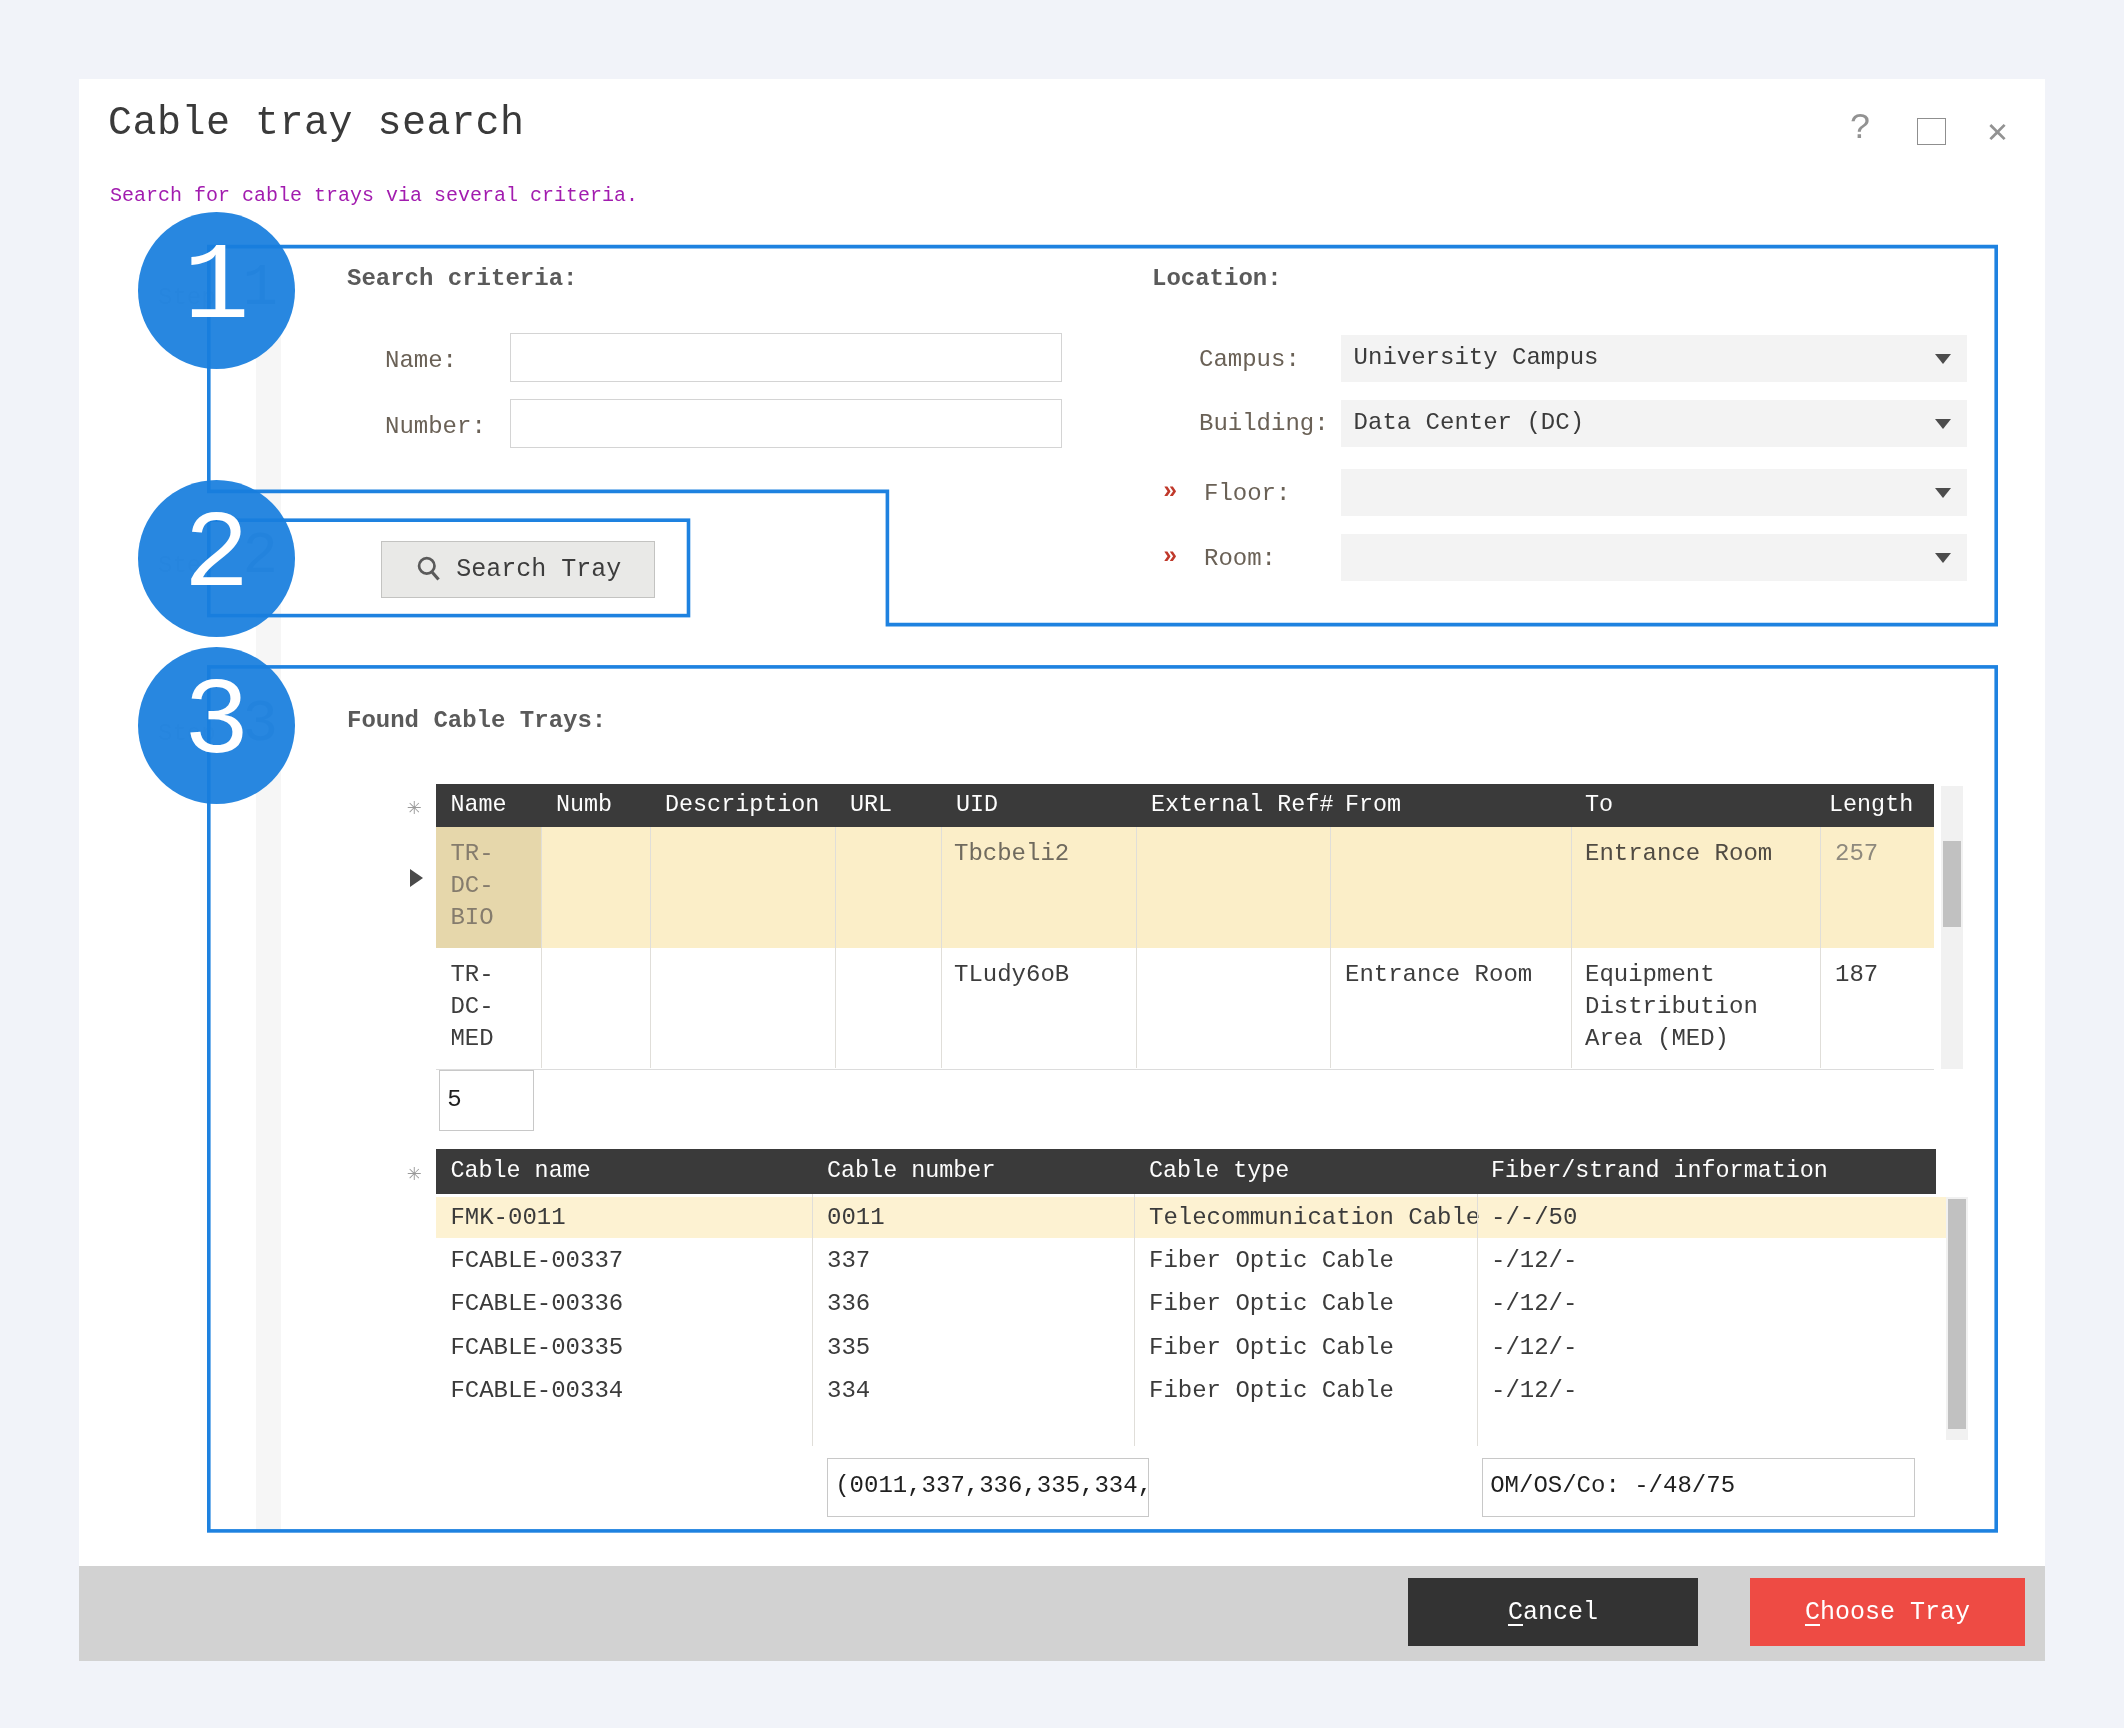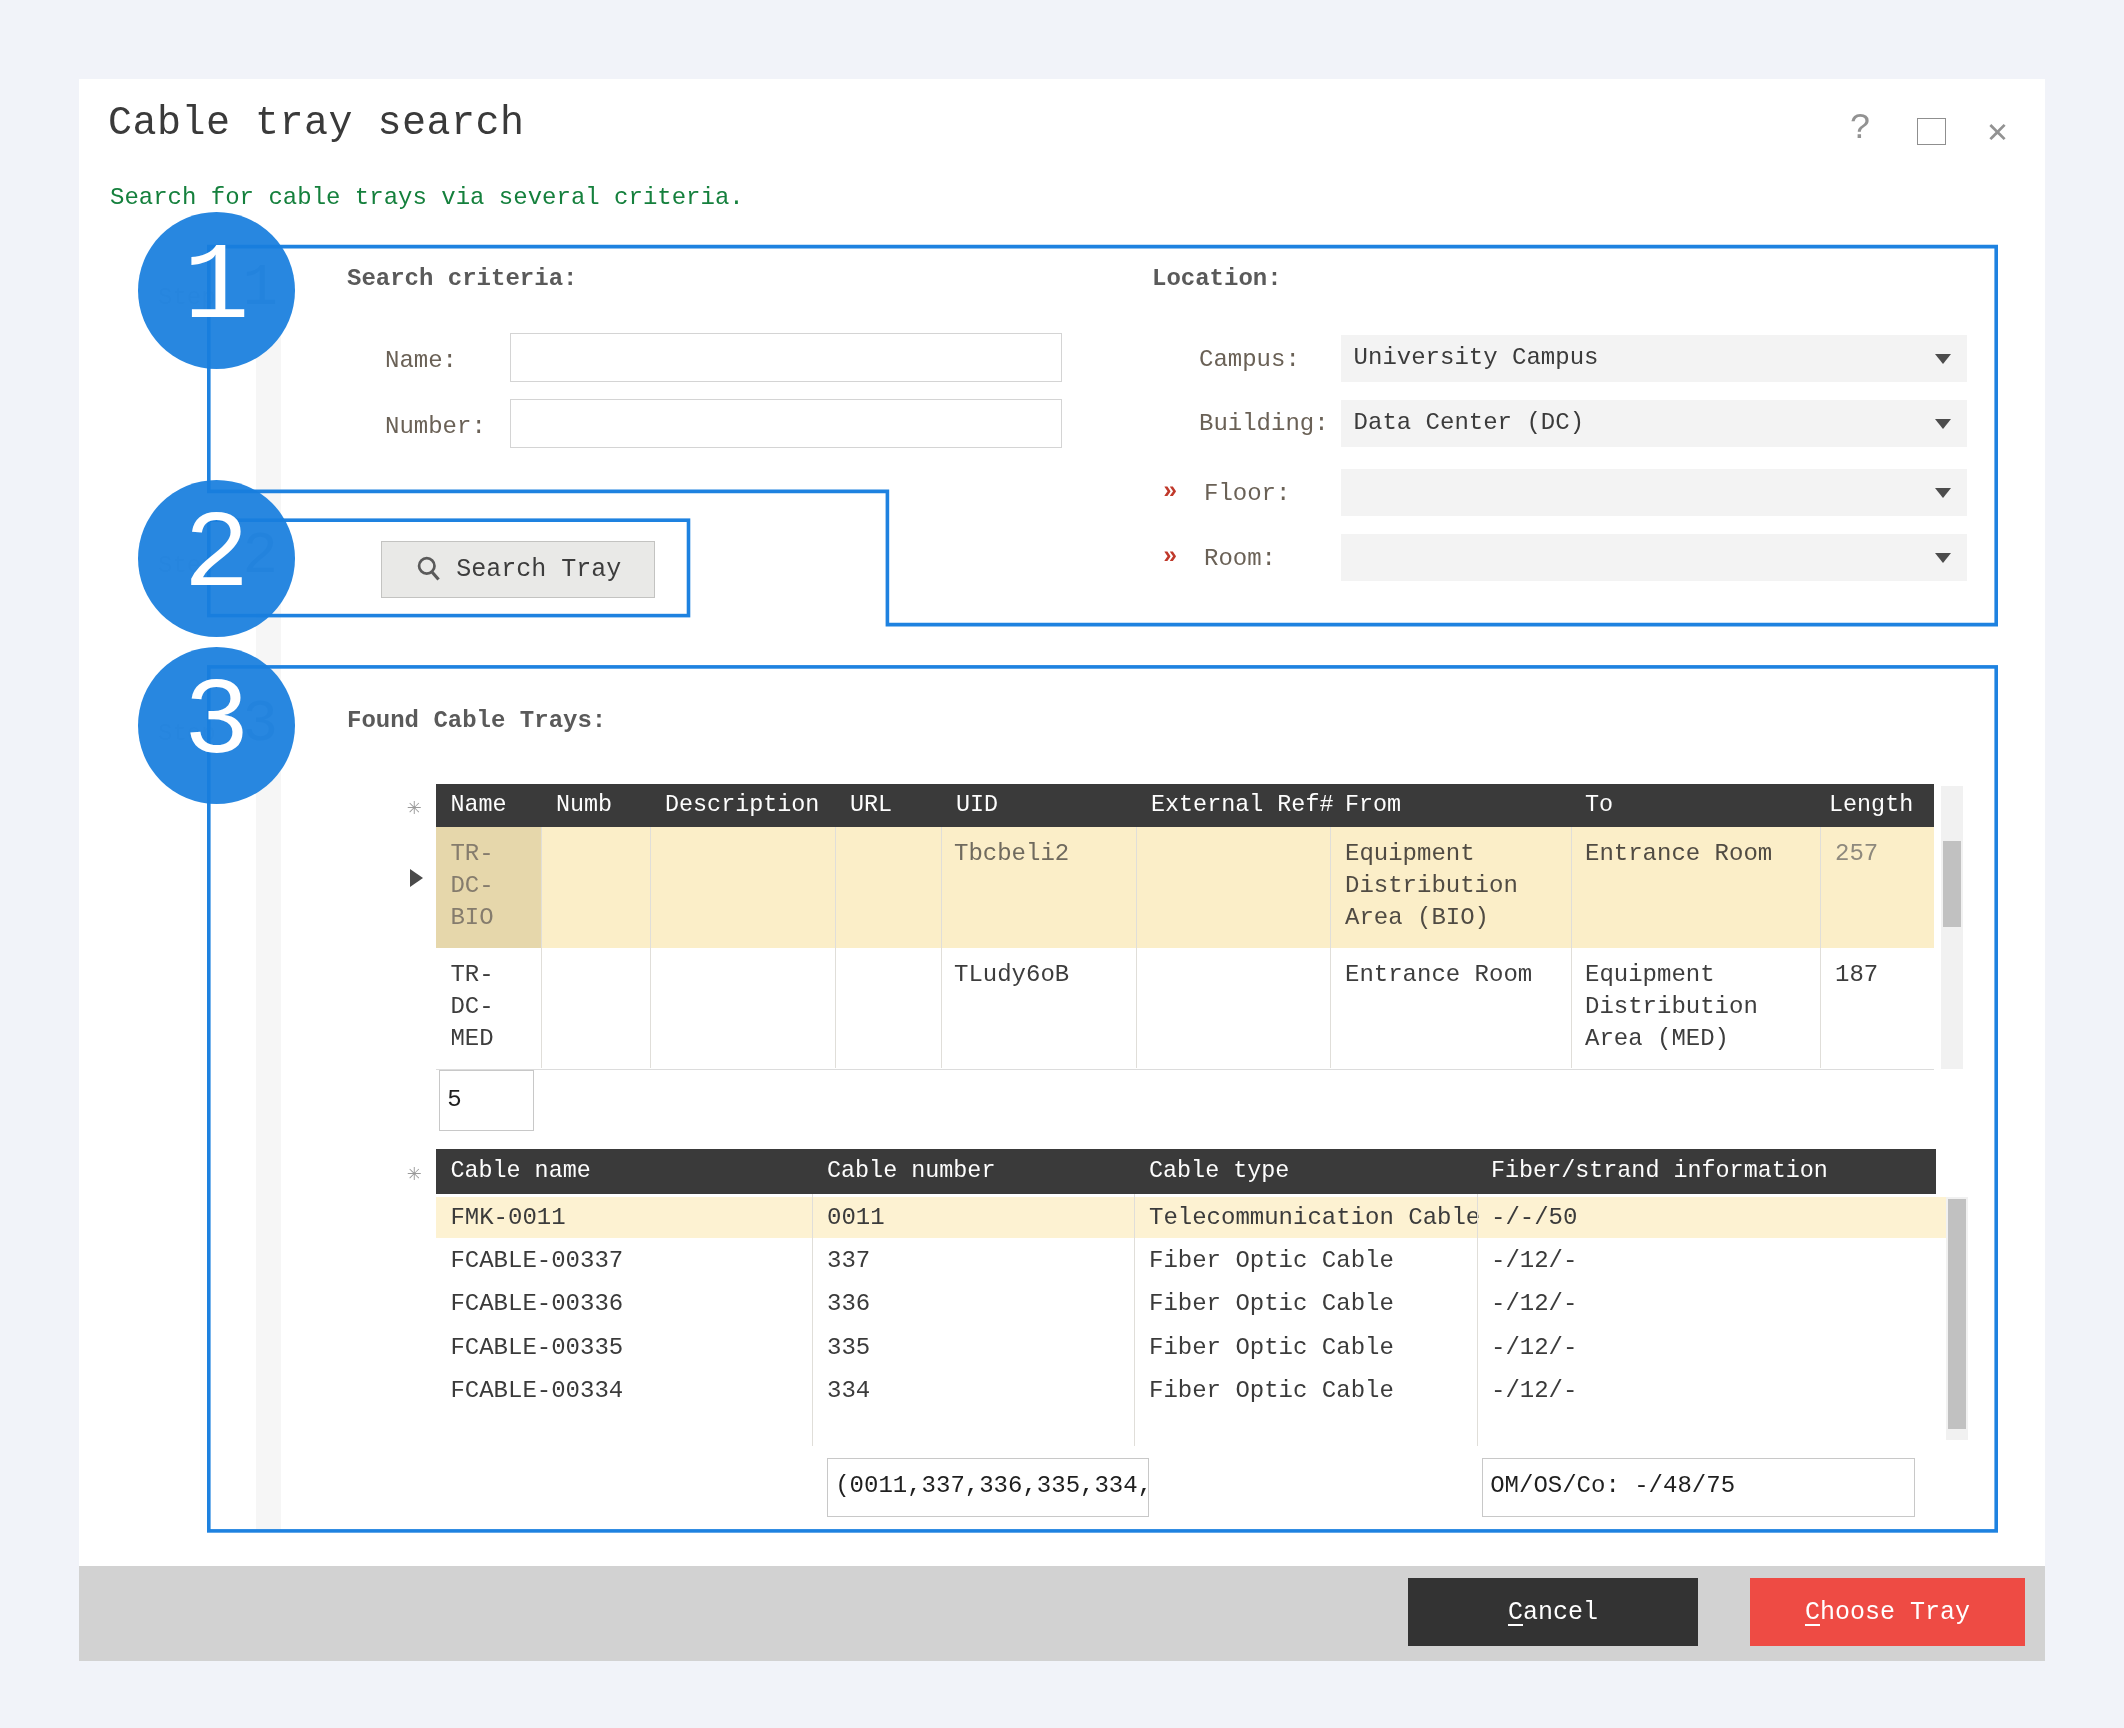--- a/index.html
+++ b/index.html
@@ -3,21 +3,21 @@
 <meta charset="utf-8">
 <style>
   html,body{margin:0;padding:0;}
   #stage{position:relative;width:2124px;height:1728px;background:#f1f3f9;
          font-family:Liberation Mono, monospace;overflow:hidden;}
   .abs{position:absolute;}
   
   #dialog{left:79px;top:79px;width:1966px;height:1487px;background:#ffffff;}
   #footerbar{left:79px;top:1566px;width:1966px;height:95px;background:#d2d2d2;}
   #title{left:108px;top:101px;font-size:40px;color:#3a3a3a;letter-spacing:0.5px;}
-  #subtitle{left:110px;top:184px;font-size:24px;color:#15803d;}
+  #subtitle{left:110px;top:184px;font-size:20px;color:#a21caf;}
   .winbtn{color:#929292;text-align:center;cursor:default;}
   #helpbtn{left:1838px;top:108px;font-size:36px;width:45px;}
   #maxbtn{left:1917px;top:118px;width:27px;height:25px;border:1.8px solid #8f8f8f;}
   #closebtn{left:1975px;top:110px;font-size:34px;width:45px;}
   
   #stepband{left:256px;top:297px;width:25px;height:1234px;background:#f6f6f6;}
   .ghost{display:flex;align-items:flex-end;}
   .ghost .gword{font-size:24px;color:#dedede;padding-bottom:7.2px;}
   .ghost .gnum{font-size:59px;color:#b9c6d3;margin-left:27px;line-height:1;}
   
@@ -142,21 +142,20 @@
     <span class="thcell" style="left:715px;">External Ref#</span>
     <span class="thcell" style="left:909px;">From</span>
     <span class="thcell" style="left:1149px;">To</span>
     <span class="thcell" style="left:1393px;">Length</span>
   </div>
 
   <div class="abs" style="left:436px;top:827px;width:1498px;height:121px;background:#fbeec8;">
     <div class="abs" style="left:0;top:0;width:105px;height:121px;background:#e6d7ab;"></div>
     <div class="cell" style="left:14.4px;top:10.8px;width:86px;color:#857c6d;">TR-DC-BIO</div>
     <div class="cell" style="left:518px;top:10.8px;color:#6f6a5e;">Tbcbeli2</div>
-    <div class="cell" style="left:909px;top:10.8px;width:216px;color:#504b43;">Equipment Distribution Area (BIO)</div>
     <div class="cell" style="left:1149px;top:10.8px;width:230px;color:#504b43;">Entrance Room</div>
     <div class="cell" style="left:1399px;top:10.8px;color:#8e897d;">257</div>
   </div>
 
   <div class="abs" style="left:436px;top:948px;width:1498px;height:121px;background:#ffffff;border-bottom:0.9px solid #dcdcdc;">
     <div class="cell" style="left:14.4px;top:10.8px;width:86px;color:#3d3d3d;">TR-DC-MED</div>
     <div class="cell" style="left:518px;top:10.8px;color:#3d3d3d;">TLudy6oB</div>
     <div class="cell" style="left:909px;top:10.8px;width:216px;color:#3d3d3d;">Entrance Room</div>
     <div class="cell" style="left:1149px;top:10.8px;width:230px;color:#3d3d3d;">Equipment Distribution Area (MED)</div>
     <div class="cell" style="left:1399px;top:10.8px;color:#3d3d3d;">187</div>

